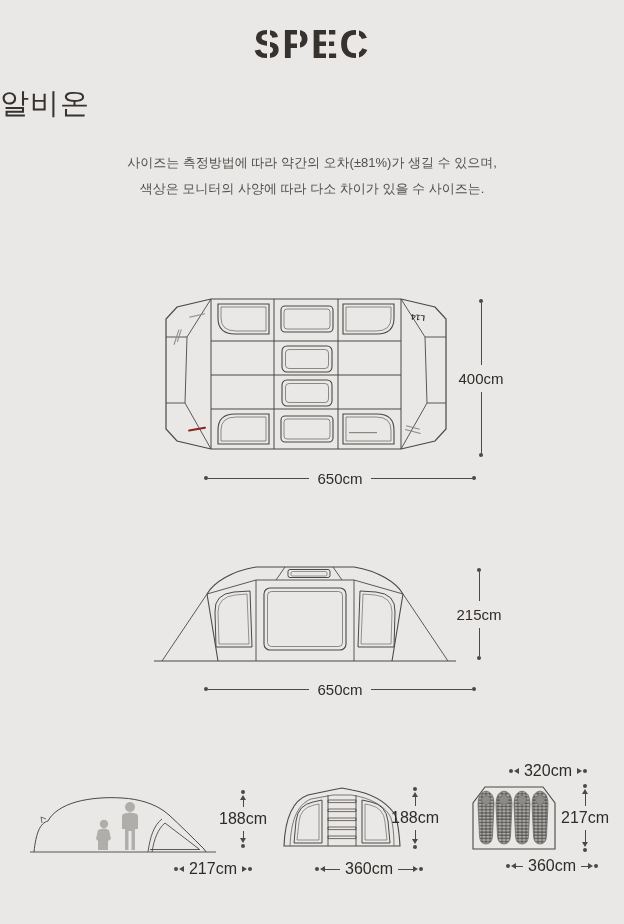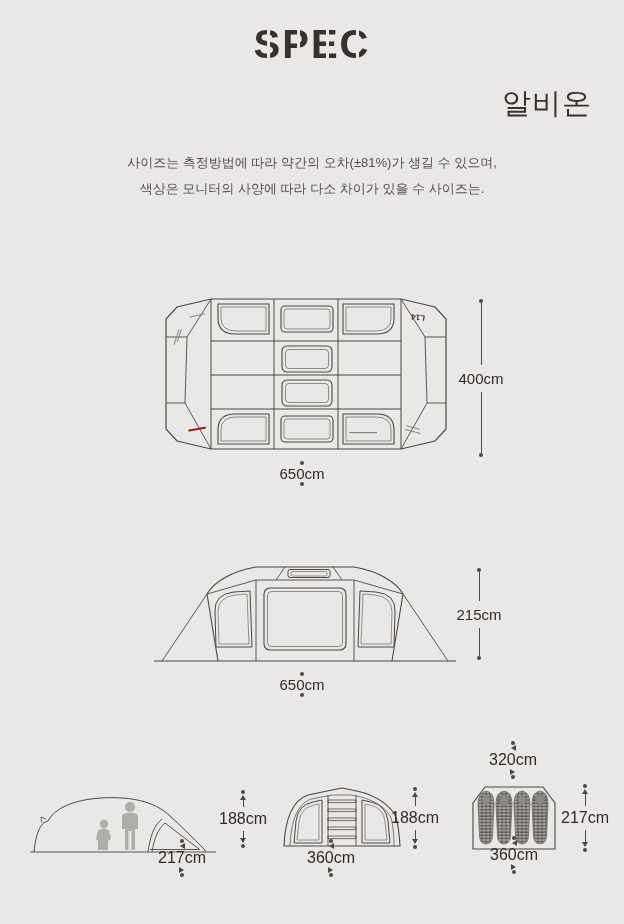--- a/index.html
+++ b/index.html
@@ -14,29 +14,29 @@
   html,body{background:var(--bg);}
   body{font-family:"Liberation Sans","DejaVu Sans",sans-serif;color:var(--ink);}
   .page{position:relative;width:624px;height:924px;background:var(--bg);overflow:hidden;margin:0 auto;}
 
   
   .spec-wrap{position:absolute;top:24px;left:0;width:624px;text-align:center;}
   .spec-title{position:relative;display:inline-block;font-size:40px;font-weight:800;letter-spacing:2px;color:#37322e;line-height:1;}
   .stencil-bars{position:absolute;top:-2px;left:0;width:100%;height:110%;pointer-events:none;}
   .stencil-bars i{position:absolute;top:0;height:100%;width:3px;background:var(--bg);}
   .sb1{left:11.5%;} .sb2{left:37%;} .sb3{left:62%;} .sb4{left:88%;}
-  .product-name{position:absolute;top:84px;left:0;width:592px;text-align:right;font-size:29px;font-weight:500;color:#37322e;letter-spacing:1px;padding-left:12px;}
+  .product-name{position:absolute;top:84px;left:0;width:592px;text-align:left;font-size:29px;font-weight:500;color:#37322e;letter-spacing:1px;}
   .disclaimer{position:absolute;top:150px;left:0;width:624px;text-align:center;font-size:13px;line-height:26px;color:var(--muted);}
 
   svg{position:absolute;overflow:visible;}
   svg path,svg rect,svg line,svg circle,svg polyline{vector-effect:non-scaling-stroke;}
 
   
   .dim{position:absolute;display:flex;align-items:center;justify-content:flex-end;}
-  .dim-h{flex-direction:column;height:16px;}
+  .dim-h{flex-direction:row;height:16px;margin-left:38px;}
   .dim-v{flex-direction:column;width:44px;}
   .dim .ln{flex:1;background:var(--line);}
   .dim-h .ln{height:1px;}
   .dim-v .ln{width:1px;}
   .dim .dot{flex:none;width:4px;height:4px;border-radius:50%;background:var(--line);}
   .dim .lbl{flex:none;white-space:nowrap;color:var(--ink);}
   .dim-big .lbl{font-size:15px;padding:0 8px;}
   .dim-v.dim-big .lbl{padding:5px 0;}
   .dim-sm .lbl{font-size:16px;padding:0 5px;}
   .dim-v.dim-sm .lbl{padding:3px 0;}

